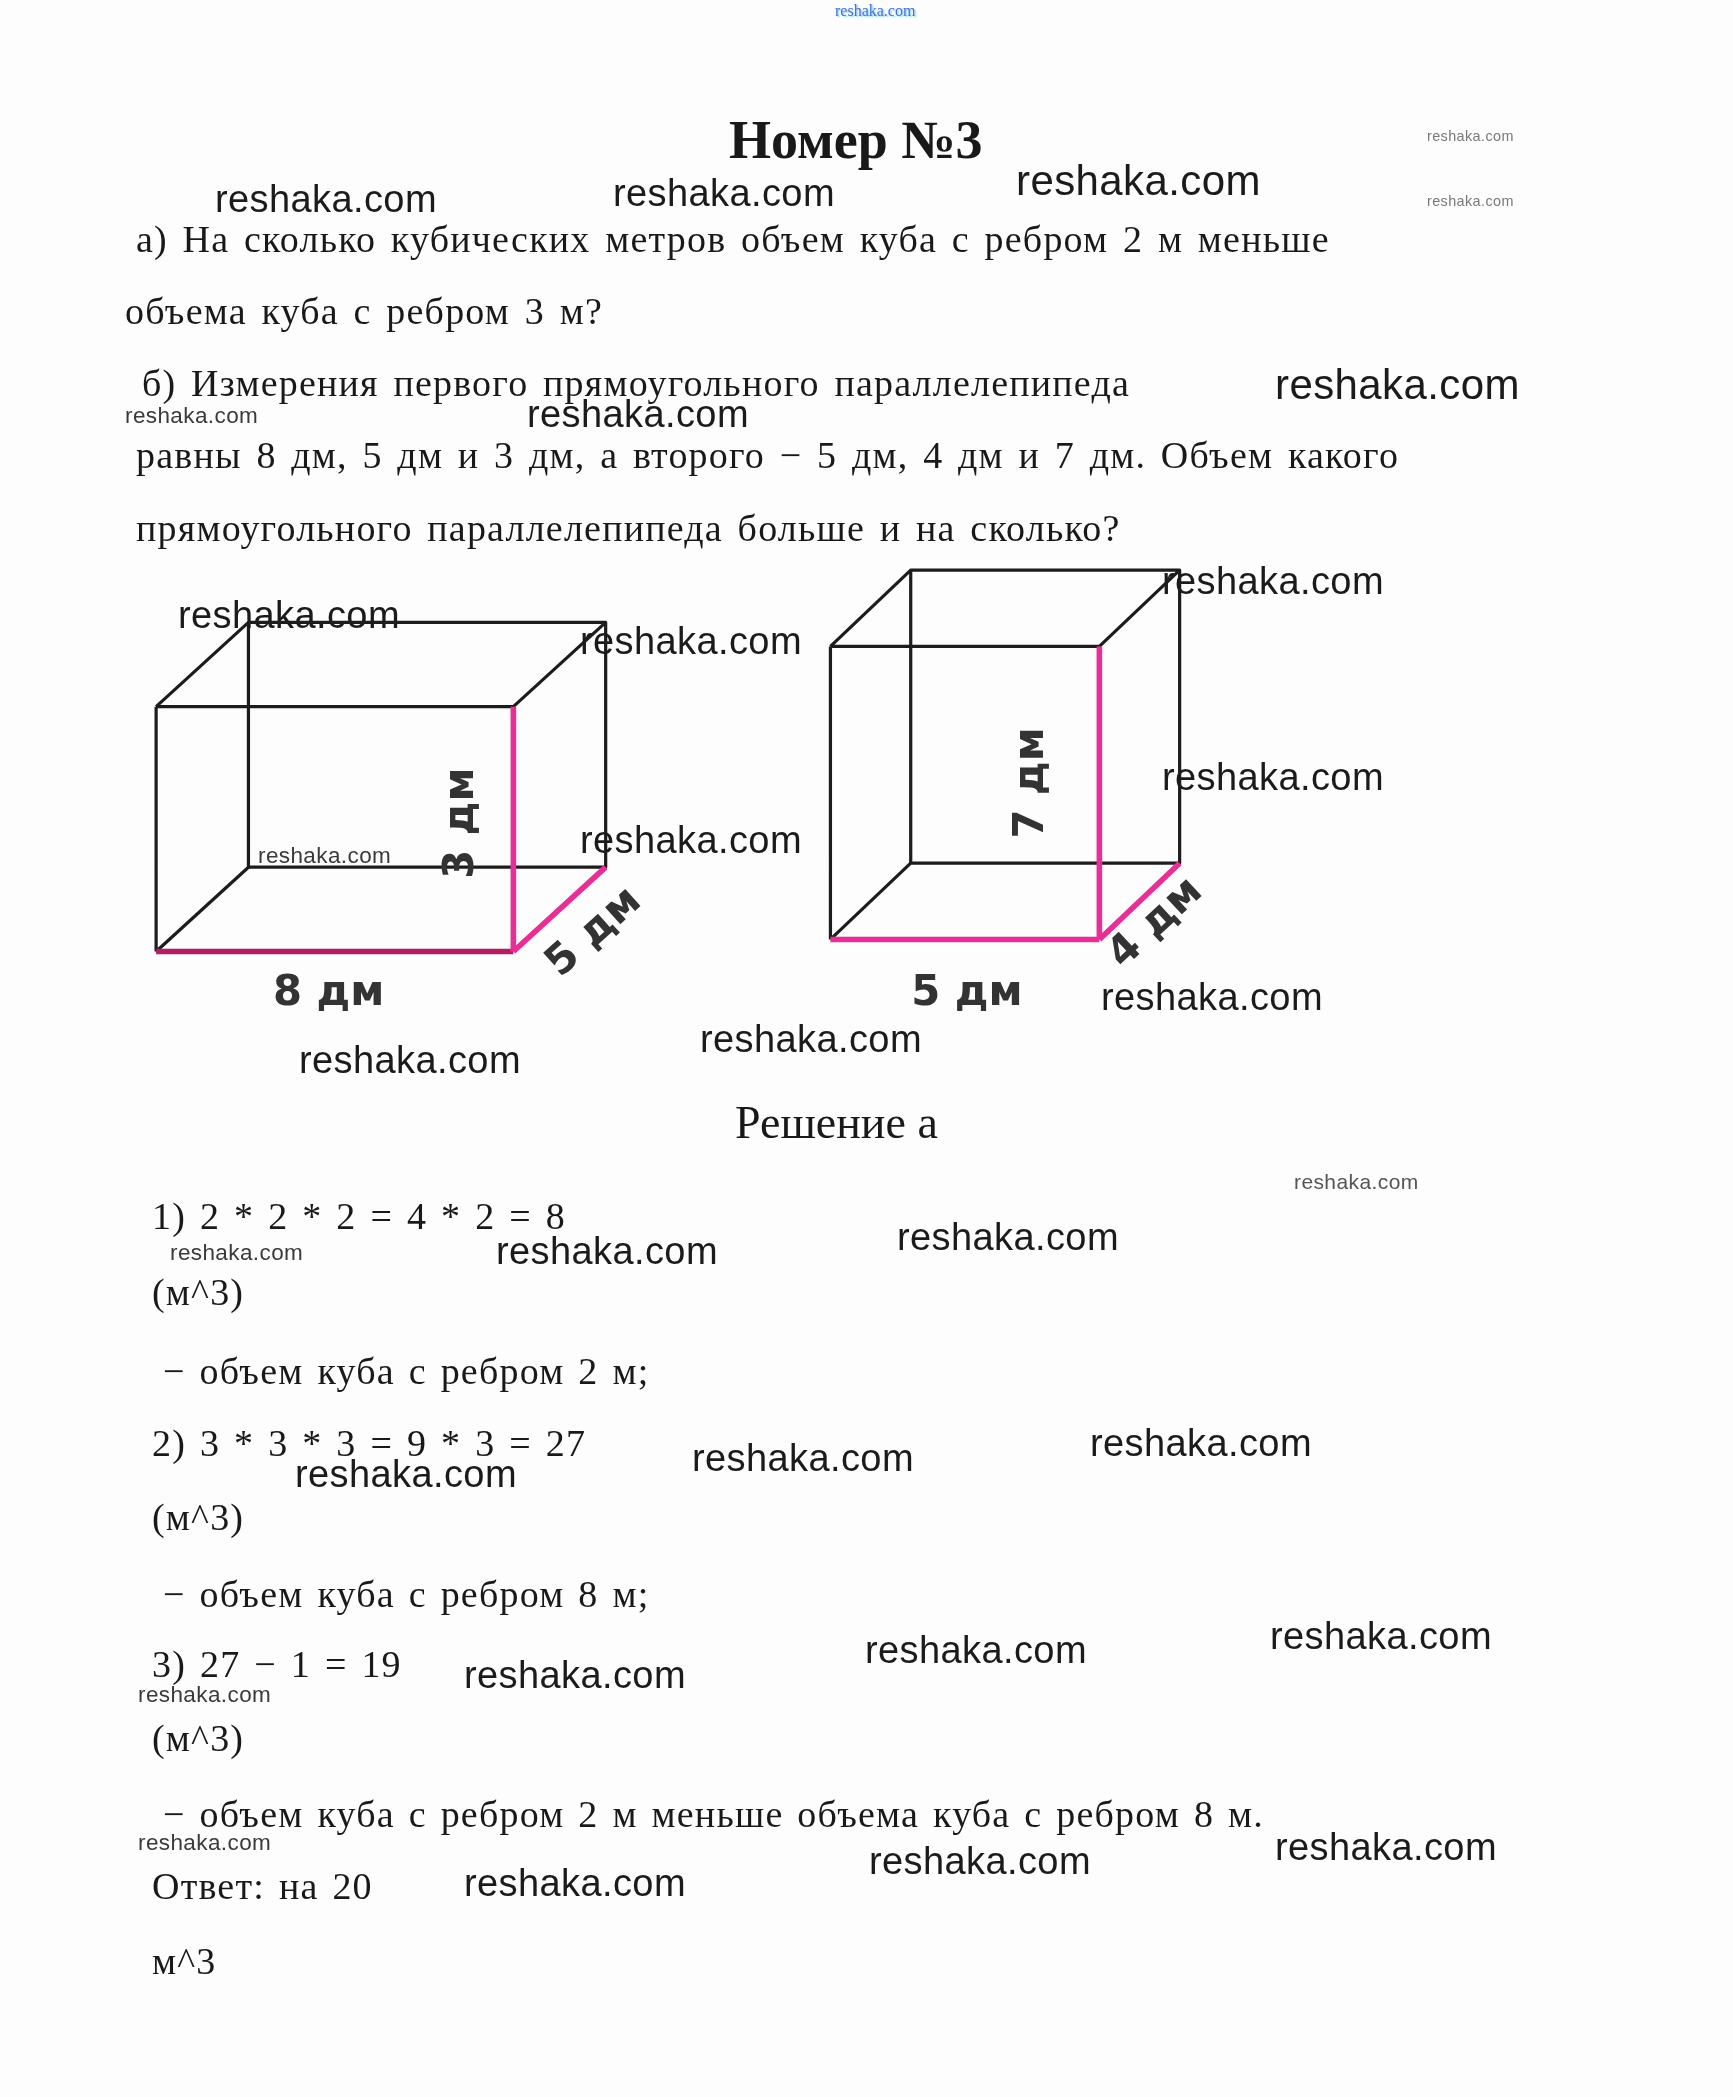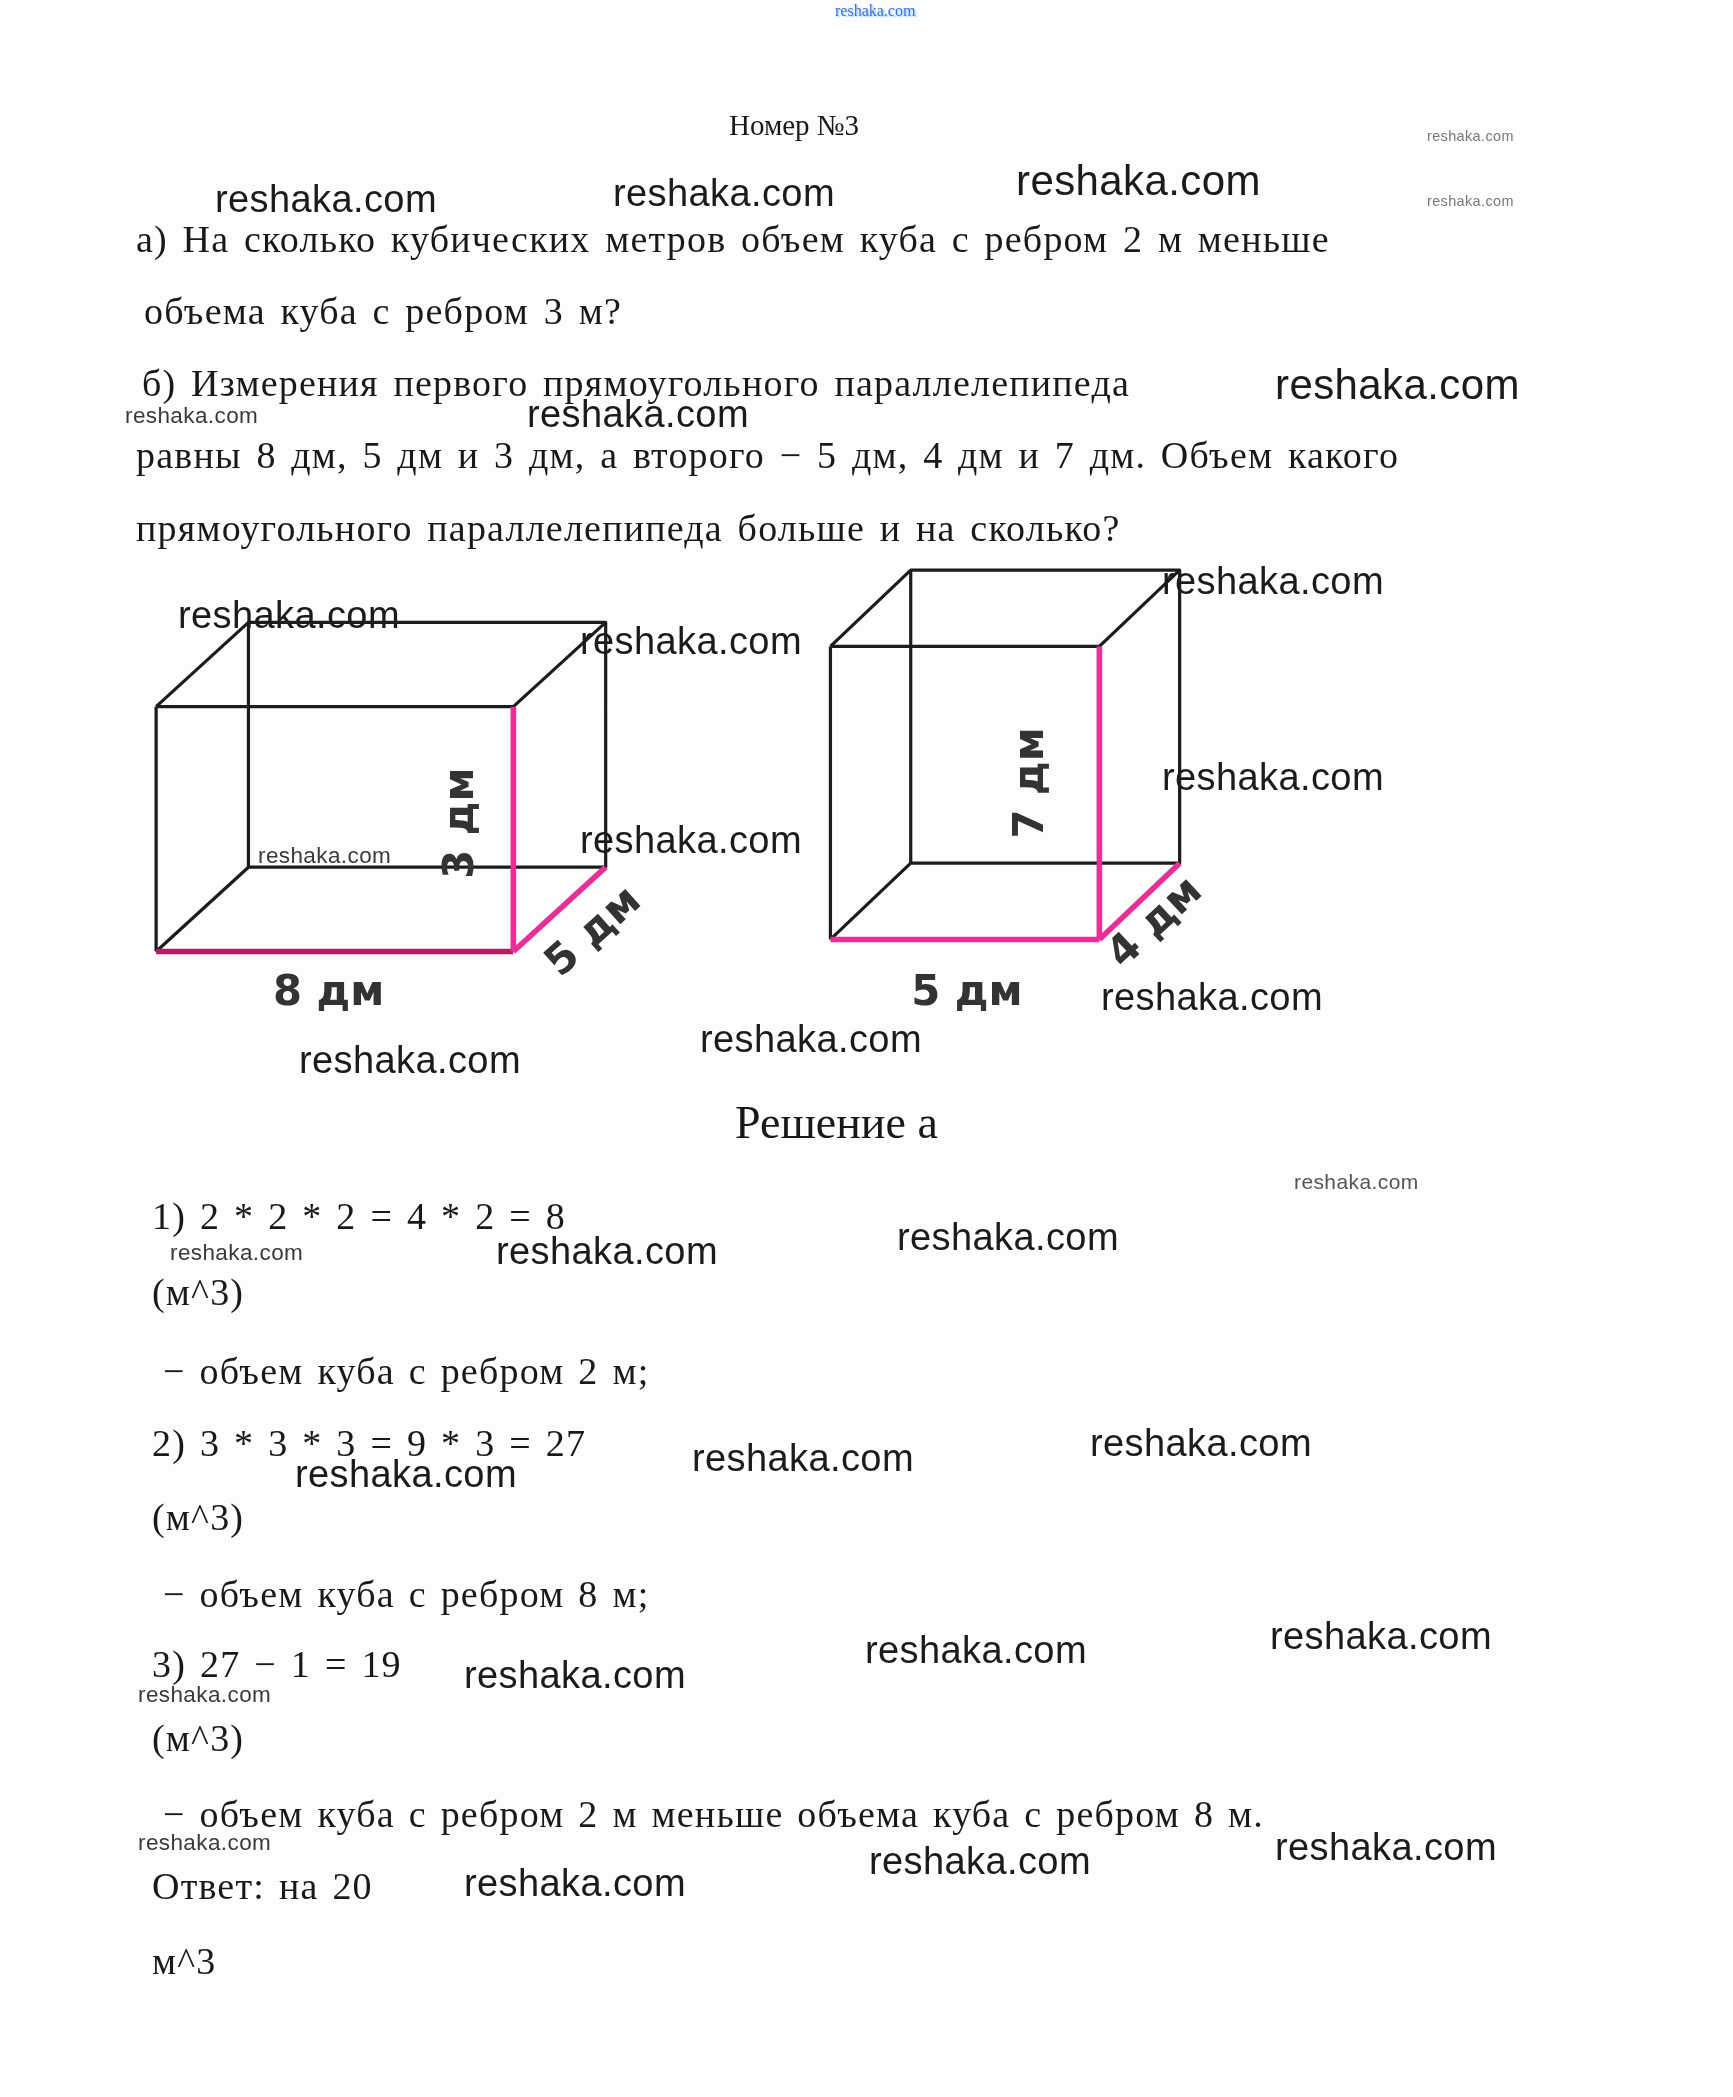--- a/index.html
+++ b/index.html
@@ -6,21 +6,21 @@
   html, body { margin: 0; padding: 0; }
   body {
     width: 1733px; height: 2097px;
     position: relative;
     background: #fdfdfd;
     font-family: "Liberation Serif", serif;
     color: #191919;
     overflow: hidden;
   }
   .abs { position: absolute; white-space: nowrap; }
-  .title { font-size: 29px; font-weight: 400; }
+  .title { font-size: 54px; font-weight: 700; }
   .line { font-size: 38px; letter-spacing: 1.2px; word-spacing: 4px; }
   .sol  { font-size: 38px; letter-spacing: 1.2px; word-spacing: 3.2px; margin-left: 17px; }
   .heading { font-size: 46px; }
   .wm {
     font-family: "Liberation Sans", sans-serif;
     font-size: 38px; color: #1b1b1b; letter-spacing: 0.4px;
   }
   .wm-lg { font-size: 42px; }
   .wm-sm { font-size: 22.5px; color: #3a3a3a; }
   .wm-sm2 { font-size: 21px; color: #555; }
@@ -67,21 +67,21 @@
   <span class="abs wm" style="left:464px;top:1654px">reshaka.com</span>
   <span class="abs wm wm-sm" style="left:138px;top:1682px">reshaka.com</span>
   <span class="abs wm wm-sm" style="left:138px;top:1830px">reshaka.com</span>
   <span class="abs wm" style="left:1275px;top:1826px">reshaka.com</span>
   <span class="abs wm" style="left:869px;top:1840px">reshaka.com</span>
   <span class="abs wm" style="left:464px;top:1862px">reshaka.com</span>
 
   <div class="abs title" style="left:729px;top:109px">Номер №3</div>
 
   <div class="abs line" style="left:136px;top:217px">а) На сколько кубических метров объем куба с ребром 2 м меньше</div>
-  <div class="abs line" style="left:144px;top:289px">объема куба с ребром 3 м?</div>
+  <div class="abs line" style="left:125px;top:289px">объема куба с ребром 3 м?</div>
   <div class="abs line" style="left:142px;top:361px">б) Измерения первого прямоугольного параллелепипеда</div>
   <div class="abs line" style="left:136px;top:433px">равны 8 дм, 5 дм и 3 дм, а второго − 5 дм, 4 дм и 7 дм. Объем какого</div>
   <div class="abs line" style="left:136px;top:506px">прямоугольного параллелепипеда больше и на сколько?</div>
 
   <svg class="abs" style="left:120px;top:546px" width="1164" height="530" viewBox="0 0 1450 660">
     <g>
       <path stroke-width="4" d="M160 95 L605 95 L605 400 L160 400 Z M45 200 L490 200 M45 200 L45 505 M45 200 L160 95 M490 200 L605 95 M45 505 L160 400" stroke="#1c1c1c"></path>
       <path stroke-width="7" d="M45 505 L490 505" stroke="#b01f62"></path>
       <path stroke-width="7" d="M490 200 L490 505 M490 505 L605 400" stroke="#e82f97"></path>
       <text x="260" y="572" text-anchor="middle">8 дм</text>

